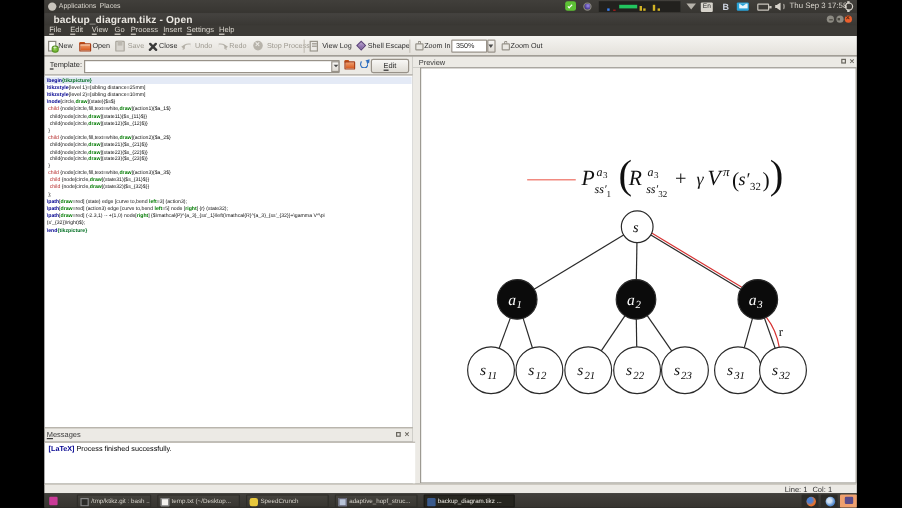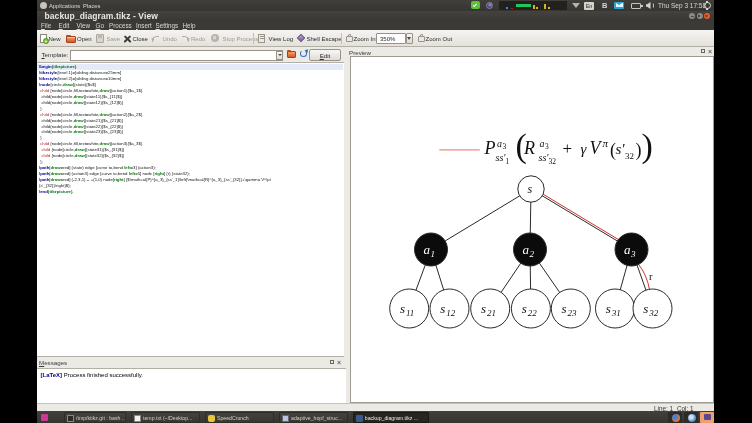--- a/index.html
+++ b/index.html
@@ -87,21 +87,21 @@
     <div style="position:absolute;left:608.5px;top:2px;width:5px;height:7px;background:#d7d3cb;clip-path:polygon(0 32%,35% 32%,100% 0,100% 100%,35% 68%,0 68%);"></div>
     <div style="position:absolute;left:614px;top:3px;width:3px;height:5px;border-right:1px solid #d7d3cb;border-radius:50%;"></div>
     <span class="mi" style="left:621px;font-size:6.5px;">Thu Sep 3 17:58</span>
 
     <div style="position:absolute;left:666.5px;top:1.5px;width:7px;height:7px;border-radius:50%;border:1.6px solid #d8d4cc;"></div>
         <div style="position:absolute;left:668.8px;top:0.5px;width:2.5px;height:2px;background:#d8d4cc;"></div>
         <div style="position:absolute;left:668.8px;top:8px;width:2.5px;height:1.5px;background:#d8d4cc;"></div>
   </div>
 
   <div class="abs" id="title">
-    <div class="t" style="left:7.5px;">backup_diagram.tikz - View</div>
+    <div class="t" style="left:7.5px;">backup_diagram.tikz - Open</div>
     <div class="wbtn" style="left:652px;background:#8d8b83;"></div>
     <div style="position:absolute;left:653.5px;top:4.8px;width:3px;height:1px;background:#4a4840;"></div>
     <div class="wbtn" style="left:659.5px;background:#8d8b83;"></div>
     <div style="position:absolute;left:661px;top:3.7px;width:2.2px;height:2.2px;border:0.7px solid #4a4840;"></div>
     <div class="wbtn" style="left:666.5px;background:#ec5f2c;"></div>
     <div style="position:absolute;left:667.5px;top:3.2px;width:4px;height:4px;color:#5a2a10;font-size:6px;line-height:4.5px;font-weight:bold;text-align:center;">×</div>
   </div>
 
   <div class="abs" id="menubar">
     <span style="left:4px;"><u>F</u>ile</span>

